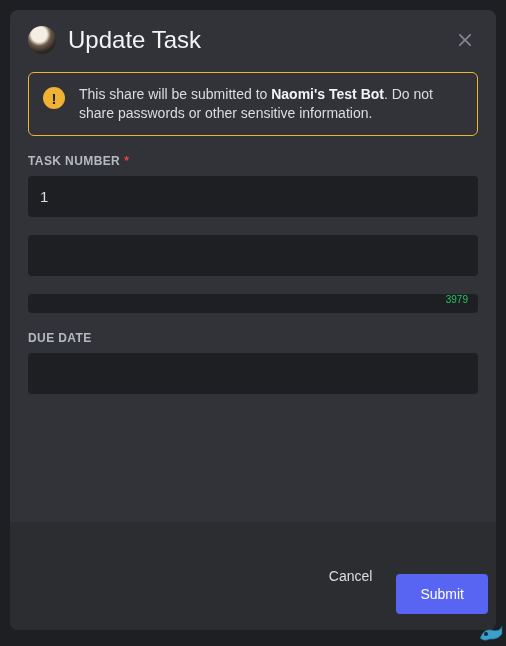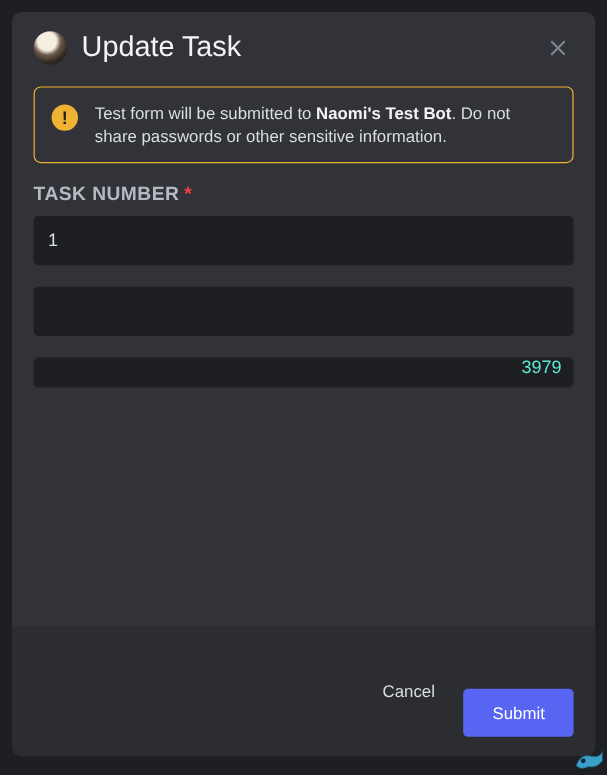--- a/index.html
+++ b/index.html
@@ -80,21 +80,21 @@
     color: #dbdee1;
   }
   .warning-text b { font-weight: 700; color: #f2f3f5; }
   .form-body {
     padding: 18px 18px 0 18px;
     flex: 1;
     overflow: hidden;
   }
   .field { margin-bottom: 18px; }
   .field-label {
-    font-size: 16px;
+    font-size: 12px;
     font-weight: 700;
     letter-spacing: 0.4px;
     color: #b5bac1;
     margin-bottom: 8px;
     display: flex;
     align-items: center;
     gap: 4px;
   }
   .required { color: #f23f42; }
   .text-input, .textarea {
@@ -113,28 +113,28 @@
     border-radius: 4px;
     padding-bottom: 6px;
   }
   .textarea {
     resize: none;
     height: 60px;
     padding-bottom: 4px;
   }
   .char-count {
     text-align: right;
-    font-size: 15px;
-    color: #5eead4;
+    font-size: 10px;
+    color: #22c55e;
     padding: 0 10px 2px 0;
   }
   .modal-footer {
     background: #2b2d31;
     border-radius: 0 0 8px 8px;
-    padding: 16px 18px;
+    padding: 16px 8px;
     display: flex;
     justify-content: flex-end;
     align-items: center;
     gap: 20px;
   }
   .btn-cancel {
     background: transparent;
     border: none;
     color: #dbdee1;
     font-size: 14px;
@@ -174,21 +174,21 @@
     <div class="close-btn">
       <svg viewBox="0 0 24 24">
         <path fill="currentColor" d="M18.3 5.71a1 1 0 0 0-1.41 0L12 10.59 7.11 5.7A1 1 0 0 0 5.7 7.11L10.59 12 5.7 16.89a1 1 0 1 0 1.41 1.41L12 13.41l4.89 4.89a1 1 0 0 0 1.41-1.41L13.41 12l4.89-4.89a1 1 0 0 0 0-1.4z"></path>
       </svg>
     </div>
   </div>
 
   <div class="warning-box">
     <div class="warn-icon">!</div>
     <div class="warning-text">
-      <span>Test form will be submitted to </span><b>Naomi's Test Bot</b><span>. Do not share passwords or other sensitive information.</span>
+      <span>This share will be submitted to </span><b>Naomi's Test Bot</b><span>. Do not share passwords or other sensitive information.</span>
     </div>
   </div>
 
   <div class="form-body">
 
     <div class="field">
       <div class="field-label">
         <span>TASK NUMBER</span>
         <span class="required">*</span>
       </div>
@@ -198,20 +198,24 @@
     <div class="field">
       <input type="text" class="text-input" value="" style="">
     </div>
 
     <div class="field">
       <div class="textarea-wrap">
         <div class="char-count">3979</div>
       </div>
     </div>
 
+    <div class="field">
+      <div class="field-label">DUE DATE</div>
+      <input type="text" class="text-input" value="" style="">
+    </div>
 
   </div>
 
   <div class="modal-footer">
     <button class="btn-cancel">Cancel</button>
     <button class="btn-submit">Submit</button>
   </div>
 
 </div>
 

